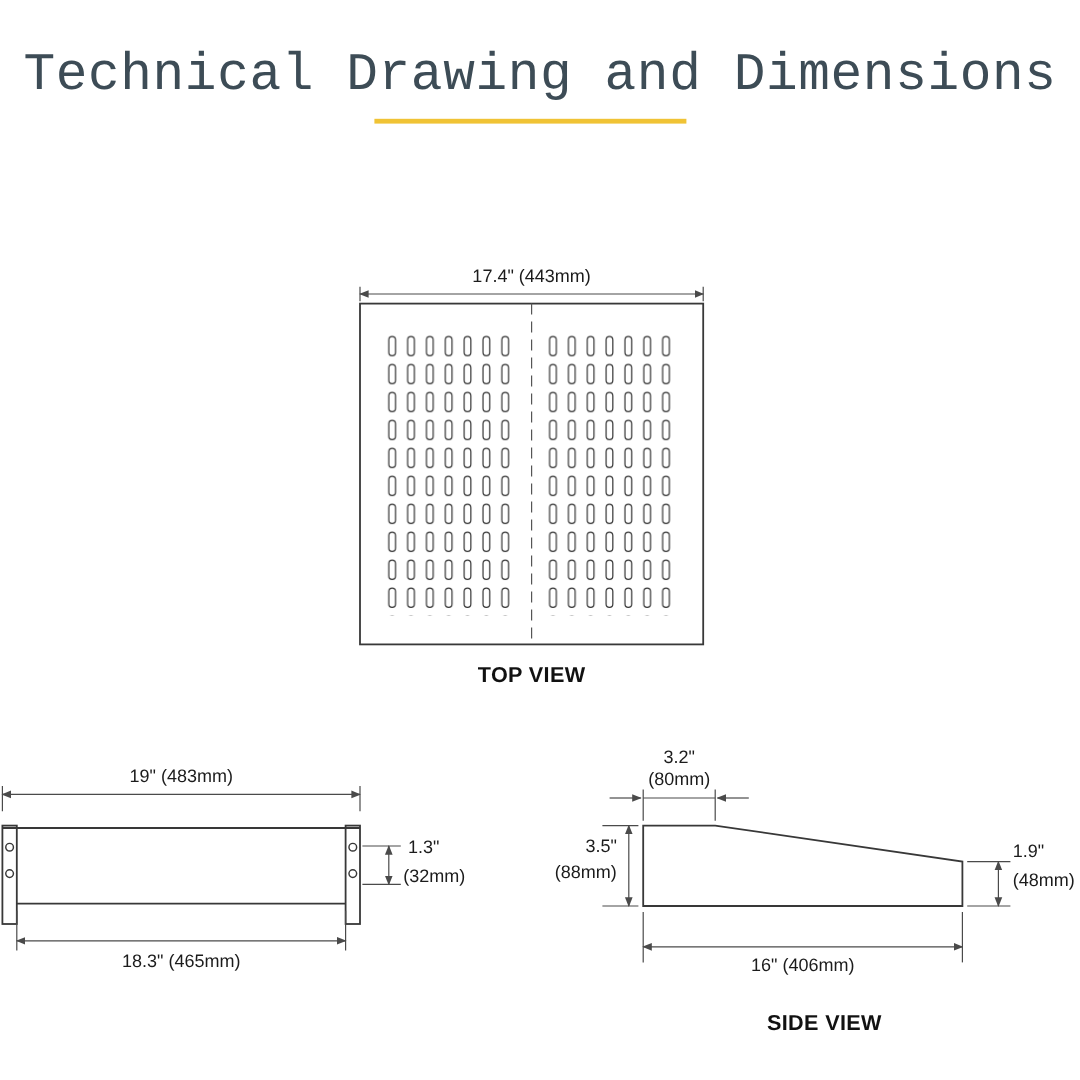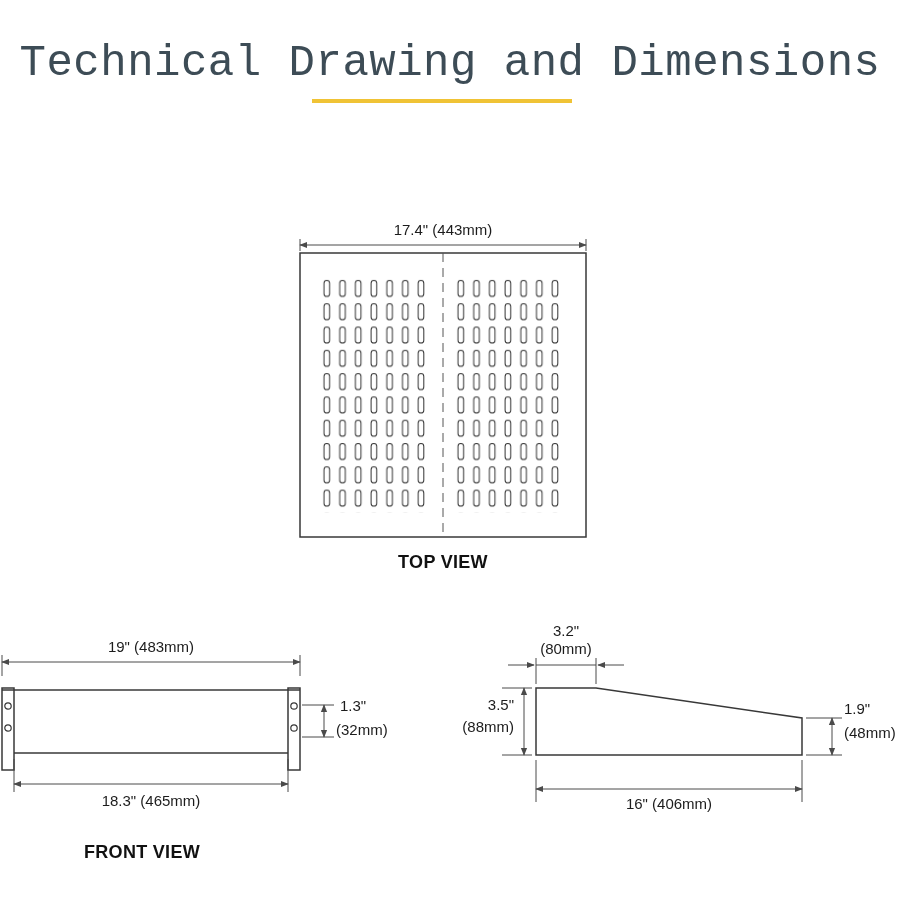--- a/index.html
+++ b/index.html
@@ -90,21 +90,20 @@
       <text x="336" y="103">(32mm)</text>
     </g>
 
     <g>
       <line class="ext" x1="14" y1="127" x2="14" y2="160"></line>
       <line class="ext" x1="288" y1="127" x2="288" y2="160"></line>
       <line class="dim" x1="14" y1="152" x2="288" y2="152" marker-start="url(#arrF)" marker-end="url(#arrF)"></line>
       <text x="151" y="174" text-anchor="middle">18.3" (465mm)</text>
     </g>
   </svg>
-  <div class="view-label" style="left:42px;top:842px;width:200px;">FRONT VIEW</div>
 
   <svg style="left:444px;top:618px;" width="456" height="210" viewBox="0 0 456 210">
     <defs>
       <marker id="arrS" viewBox="0 0 10 10" refX="9" refY="5" markerWidth="8" markerHeight="8" orient="auto-start-reverse">
         <path d="M0,1 L10,5 L0,9 Z" fill="#4a4a4a"></path>
       </marker>
     </defs>
 
     <g>
       <text x="122" y="18" text-anchor="middle">3.2"</text>
@@ -134,14 +133,15 @@
       <text x="400" y="120">(48mm)</text>
     </g>
 
     <g>
       <line class="ext" x1="92" y1="142" x2="92" y2="184"></line>
       <line class="ext" x1="358" y1="142" x2="358" y2="184"></line>
       <line class="dim" x1="92" y1="171" x2="358" y2="171" marker-start="url(#arrS)" marker-end="url(#arrS)"></line>
       <text x="225" y="191" text-anchor="middle">16" (406mm)</text>
     </g>
   </svg>
+  <div class="view-label" style="left:587px;top:842px;width:200px;">SIDE VIEW</div>
 
 </div>
 
 </body></html>

